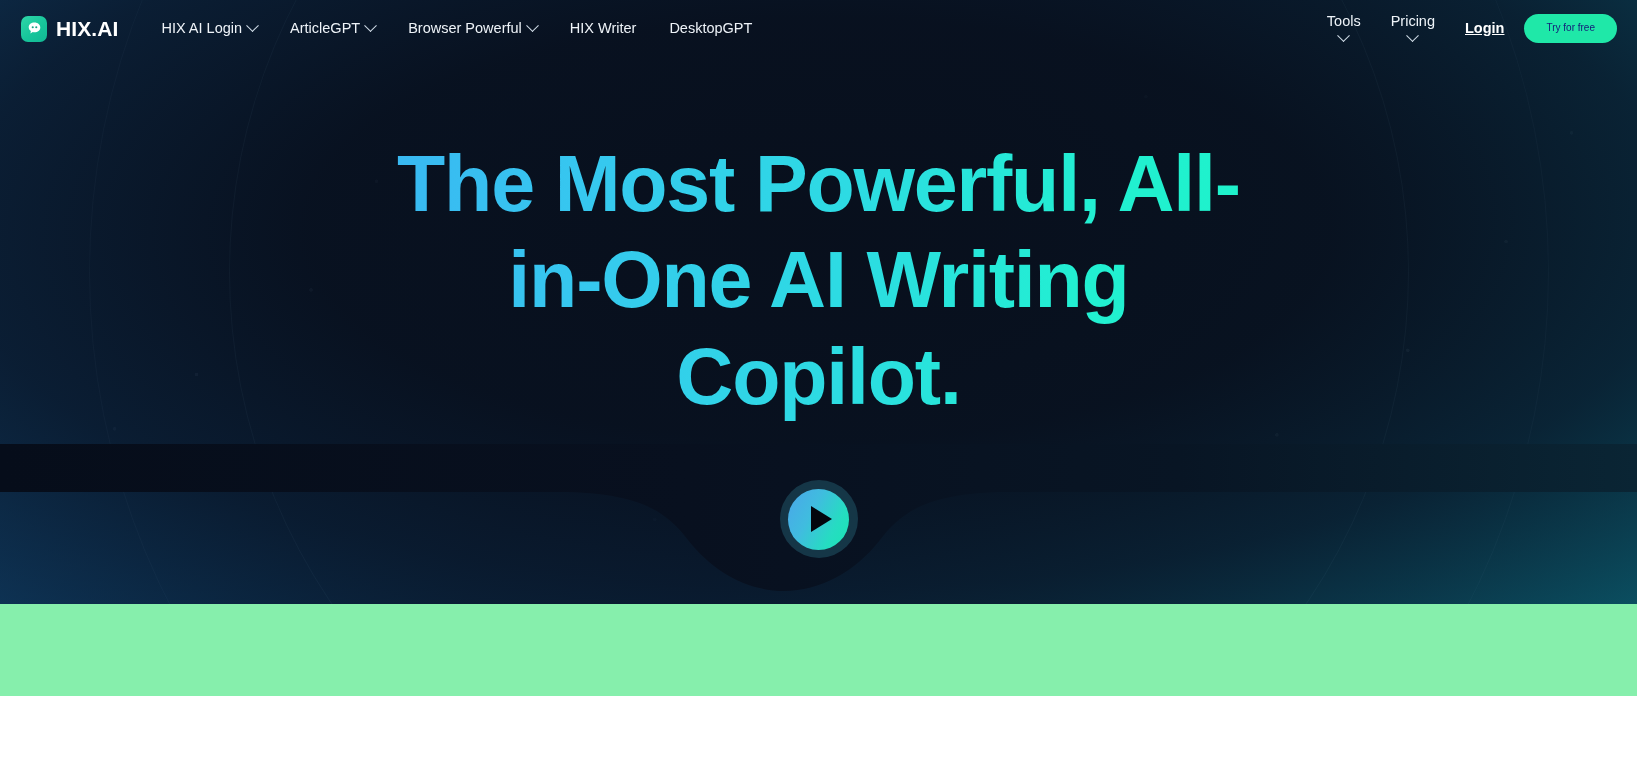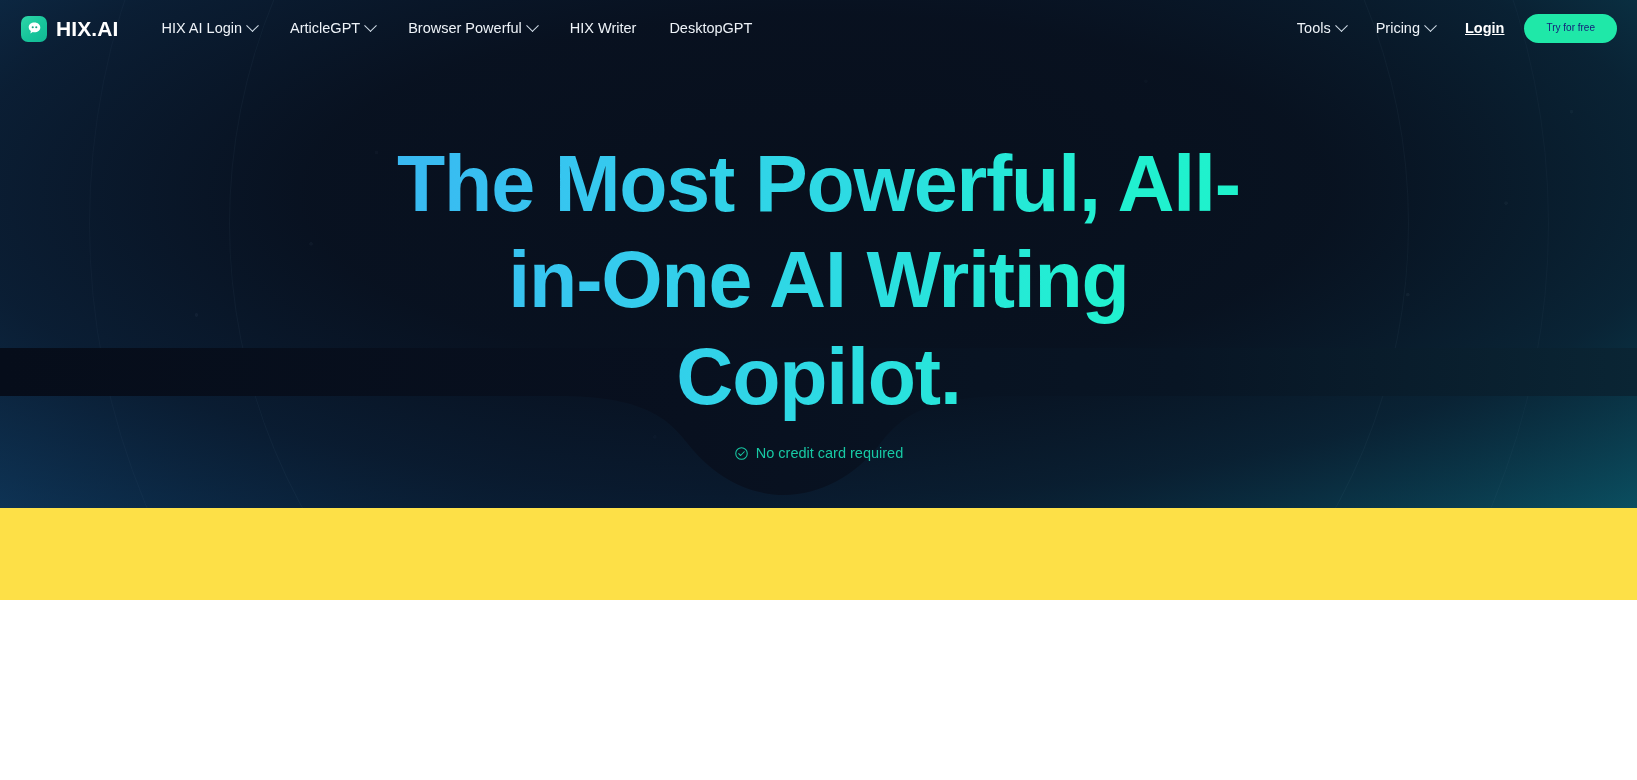--- a/index.html
+++ b/index.html
@@ -10,22 +10,22 @@
     height: 780px;
     overflow: hidden;
     font-family: "Liberation Sans", sans-serif;
     background: #ffffff;
   }
 
   
   .page {
     position: relative;
     width: 1637px;
-    height: 600px;
-    background: #fde047;
+    height: 696px;
+    background: #86efac;
     overflow: hidden;
   }
 
   .hero {
     position: absolute;
     inset: 0 0 92px 0;           
     overflow: hidden;
     background:
       
       radial-gradient(120% 135% at 50% 38%,
@@ -112,21 +112,21 @@
     line-height: 1;
   }
   .nav-item:last-child { margin-right: 0; }
   .nav-item.strong { font-weight: 700; color: #ffffff; }
   .chev {
     width: 9px; height: 9px; flex: 0 0 auto;
     border-right: 1.8px solid #cfdbe6;
     border-bottom: 1.8px solid #cfdbe6;
     transform: rotate(45deg) translate(-2px,-2px);
   }
-  .nav-right .nav-item { margin-right: 30px; }
+  .nav-right .nav-item { margin-right: 30px; flex-direction: column; }
   .nav-right .nav-item.login { margin-right: 20px; text-decoration: underline; }
 
   .cta-pill {
     background: #1fe8a8;
     color: #14207a;
     font-size: 10px;
     font-weight: 500;
     border: none;
     border-radius: 999px;
     padding: 9px 22px 10px;
@@ -293,29 +293,20 @@
         <button class="cta-pill">Try for free</button>
 
       </div>
     </nav>
 
     <div class="hero-body">
 
       <h1 class="headline">The Most Powerful, All-in-One AI Writing Copilot.</h1>
 
 
-      <div class="note">
-        <span class="check-icon">
-          <svg width="15" height="15" viewBox="0 0 24 24" aria-hidden="true">
-            <circle cx="12" cy="12" r="9.2" fill="none" stroke="#17c9a4" stroke-width="1.7"></circle>
-            <path d="M7.6 12.2l3 3 5.8-6" fill="none" stroke="#17c9a4" stroke-width="1.7" stroke-linecap="round" stroke-linejoin="round"></path>
-          </svg>
-        </span>
-        <span>No credit card required</span>
-      </div>
 
       <div class="play-wrap">
         <button class="play-btn">
           <span class="play-inner">
             <span class="play-tri"></span>
           </span>
         </button>
       </div>
 
     </div>

